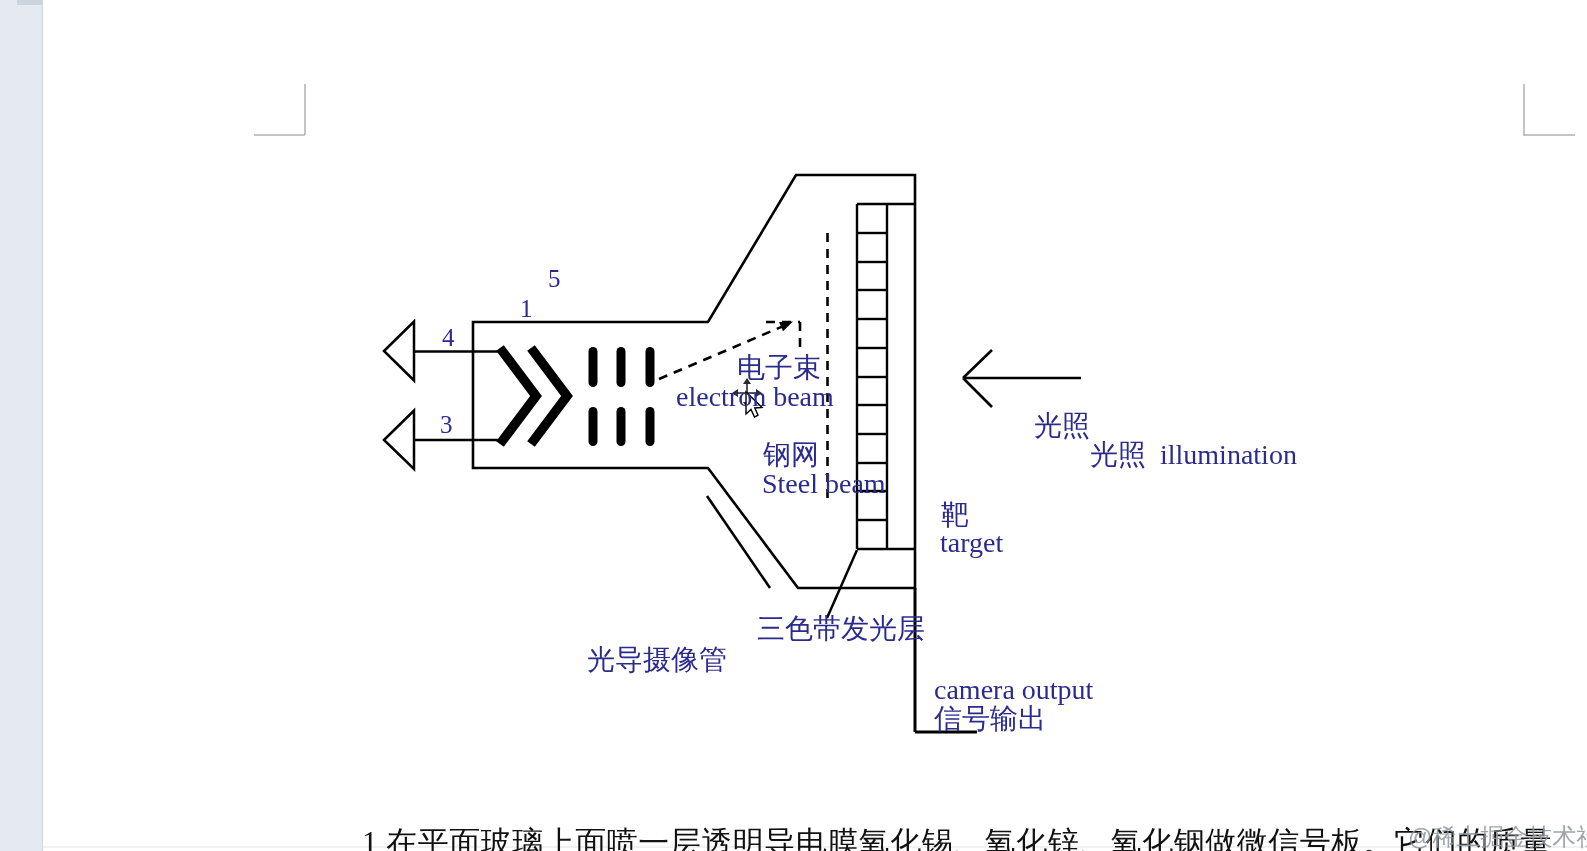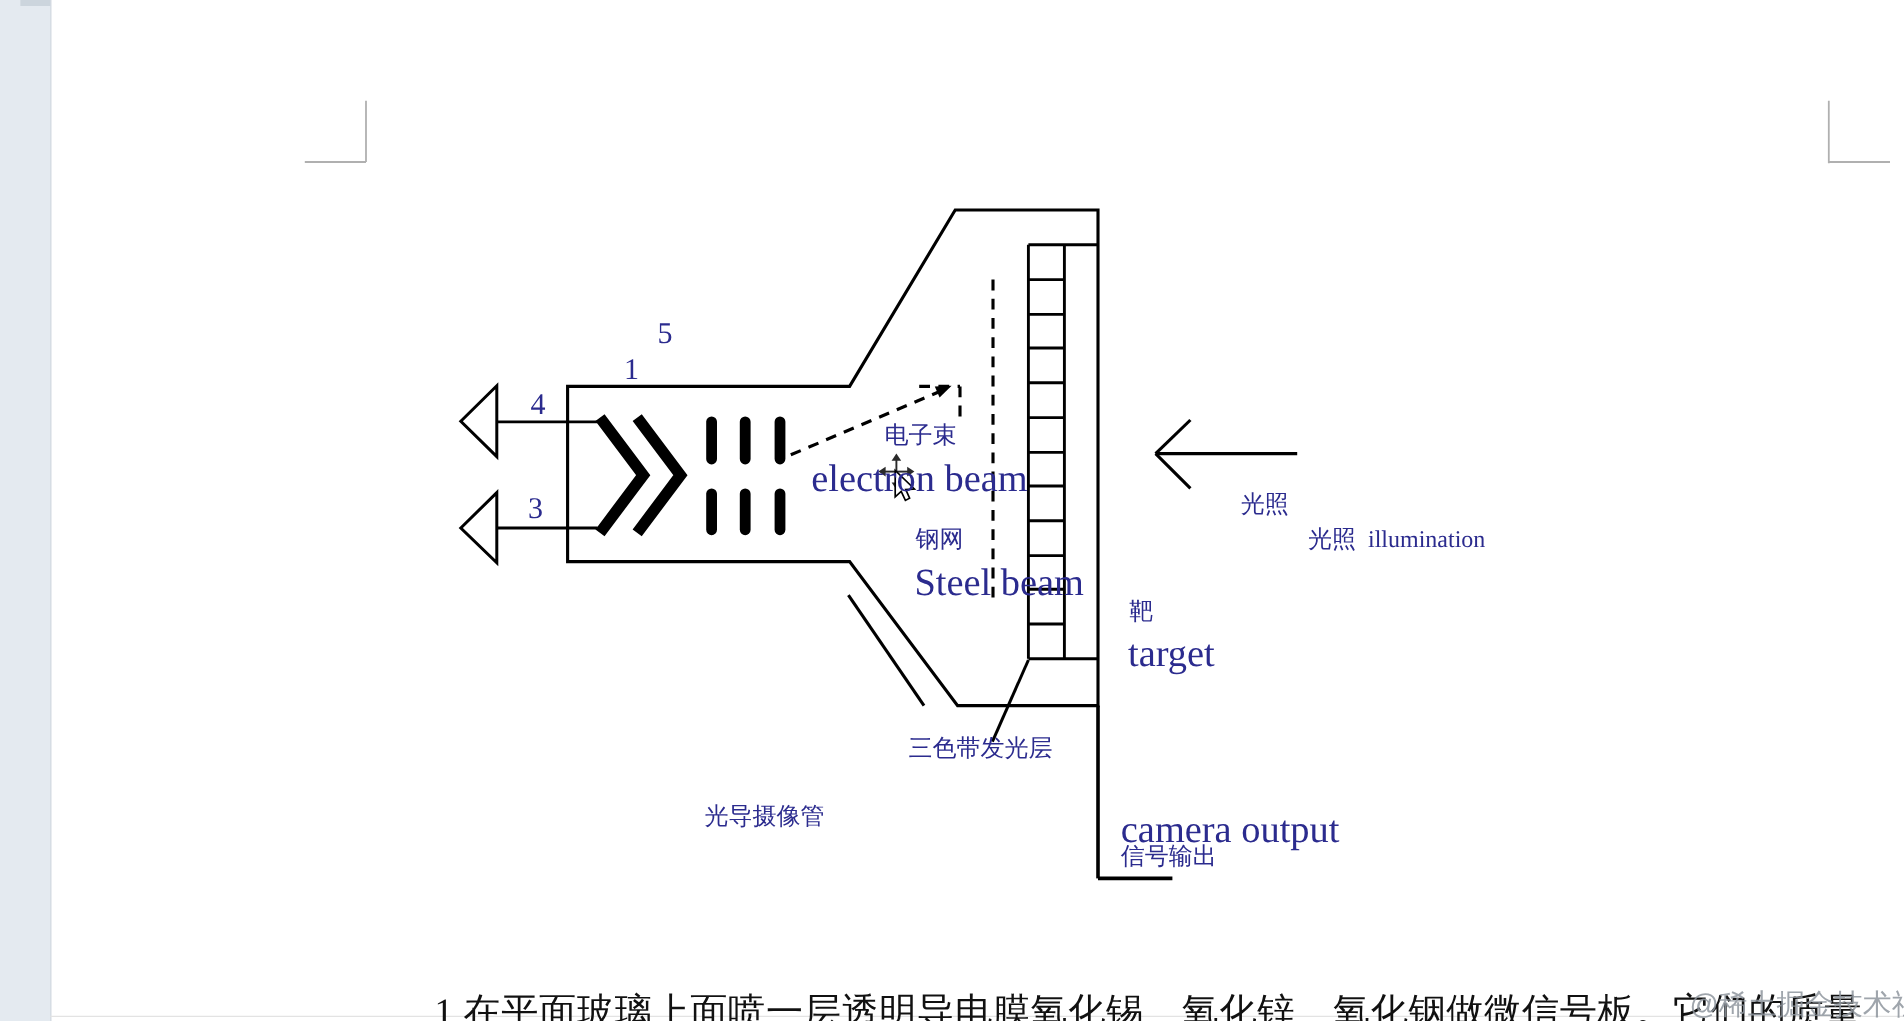--- a/index.html
+++ b/index.html
@@ -2,22 +2,22 @@
 <html><head>
 <meta charset="utf-8">
 <style>
   html,body{margin:0;padding:0;width:1587px;height:851px;overflow:hidden;background:#ffffff;}
   #stage{position:relative;width:1587px;height:851px;font-family:"Liberation Serif","DejaVu Serif",serif;}
   .gutter{position:absolute;left:0;top:0;width:42px;height:851px;background:#e4eaf0;border-right:1px solid #cdd5dd;}
   .gutter-notch{position:absolute;left:17px;top:0;width:25px;height:5px;background:#ccd5dd;}
   .page{position:absolute;left:43px;top:0;width:1544px;height:851px;background:#ffffff;}
   svg{position:absolute;left:0;top:0;}
   .lbl{position:absolute;color:#2b2b8e;white-space:pre;line-height:1.05;}
-  .cjk{font-size:20px;}
-  .lat{font-size:32px;}
+  .cjk{font-size:28px;}
+  .lat{font-size:28px;}
   .num{font-size:25px;}
   .para{position:absolute;left:362px;top:822px;color:#111;font-size:31px;letter-spacing:0.5px;white-space:nowrap;}
   .watermark{position:absolute;left:1408px;top:821px;font-size:24px;color:#8f969e;opacity:0.85;
              font-family:"Liberation Sans","DejaVu Sans",sans-serif;white-space:nowrap;}
 </style>
 </head>
 <body>
 
 <div id="stage">
 
@@ -126,21 +126,21 @@
 
   <div class="lbl cjk" style="left:737px;top:353px;">电子束</div>
   <div class="lbl lat" style="left:676px;top:382px;">electron beam</div>
   <div class="lbl cjk" style="left:763px;top:440px;">钢网</div>
   <div class="lbl lat" style="left:762px;top:469px;">Steel beam</div>
   <div class="lbl cjk" style="left:941px;top:500px;">靶</div>
   <div class="lbl lat" style="left:940px;top:528px;">target</div>
   <div class="lbl cjk" style="left:1034px;top:411px;">光照</div>
   <div class="lbl cjk" style="left:1090px;top:440px;">光照  illumination</div>
   <div class="lbl cjk" style="left:757px;top:614px;">三色带发光层</div>
-  <div class="lbl cjk" style="left:587px;top:645px;margin-top:26px;">光导摄像管</div>
+  <div class="lbl cjk" style="left:587px;top:645px;">光导摄像管</div>
   <div class="lbl lat" style="left:934px;top:675px;">camera output</div>
   <div class="lbl cjk" style="left:934px;top:704px;">信号输出</div>
 
   <div class="para">1 在平面玻璃上面喷一层透明导电膜氧化锡、氧化锌、氧化铟做微信号板。它们的质量</div>
 
   <div class="watermark">@稀土掘金技术社区</div>
 
 </div>
 
 </body></html>

